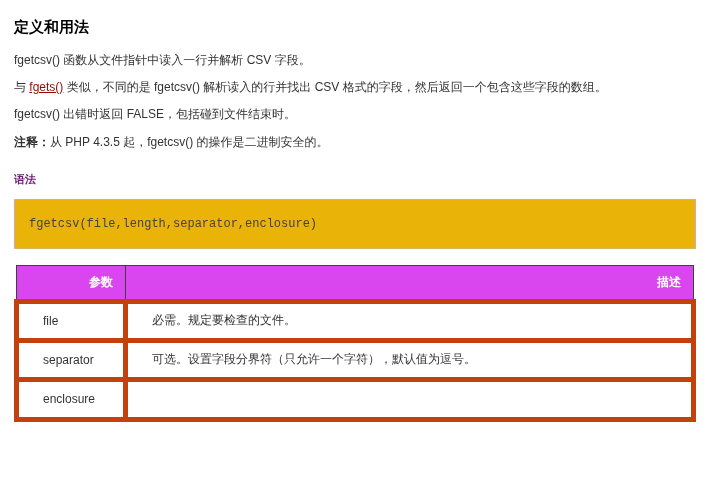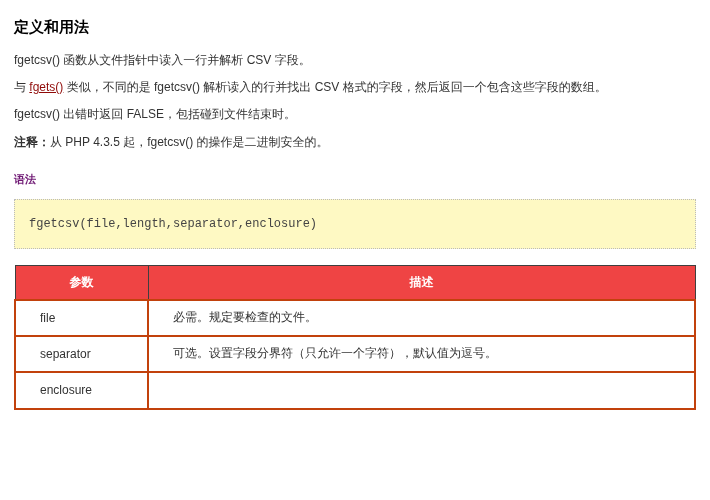--- a/index.html
+++ b/index.html
@@ -25,42 +25,42 @@
   }
   p {
     margin: 7px 0;
   }
   a {
     color: #900b09;
     text-decoration: underline;
   }
   .codebox {
     border: 1px dotted #bbb;
-    background: #fef9c3;
+    background: #eab308;
     padding: 14px 14px;
     margin: 8px 0 16px 0;
     font-family: Consolas, "Courier New", monospace;
     font-size: 12px;
     color: #444;
   }
   table {
     width: 100%;
     border-collapse: collapse;
     font-size: 12px;
   }
   thead th {
-    background: #ef4444;
+    background: #d946ef;
     color: #fff;
-    text-align: center;
-    padding: 6px 24px;
+    text-align: right;
+    padding: 6px 12px;
     font-weight: bold;
     border: 1px solid #3f3f3f;
   }
   tbody td {
-    border: 2px solid #c2410c;
+    border: 5px solid #c2410c;
     padding: 7px 24px;
     vertical-align: top;
   }
   tbody td p {
     margin: 0 0 10px 0;
   }
   tbody td p:last-child {
     margin-bottom: 0;
     font-family: Liberation Mono, monospace;
   }

